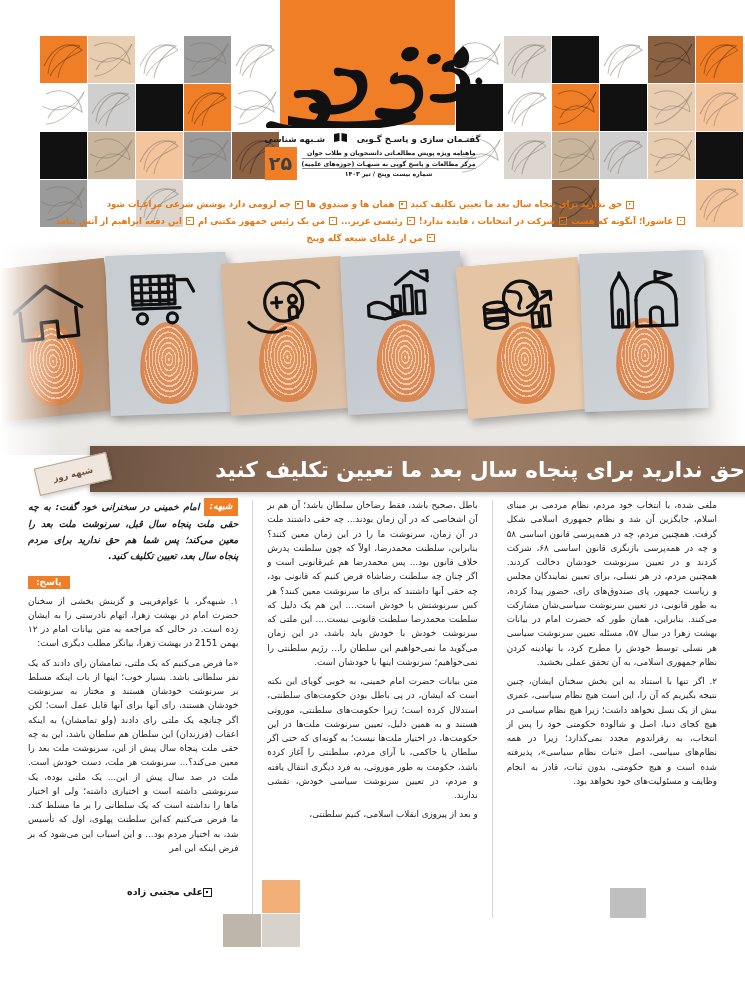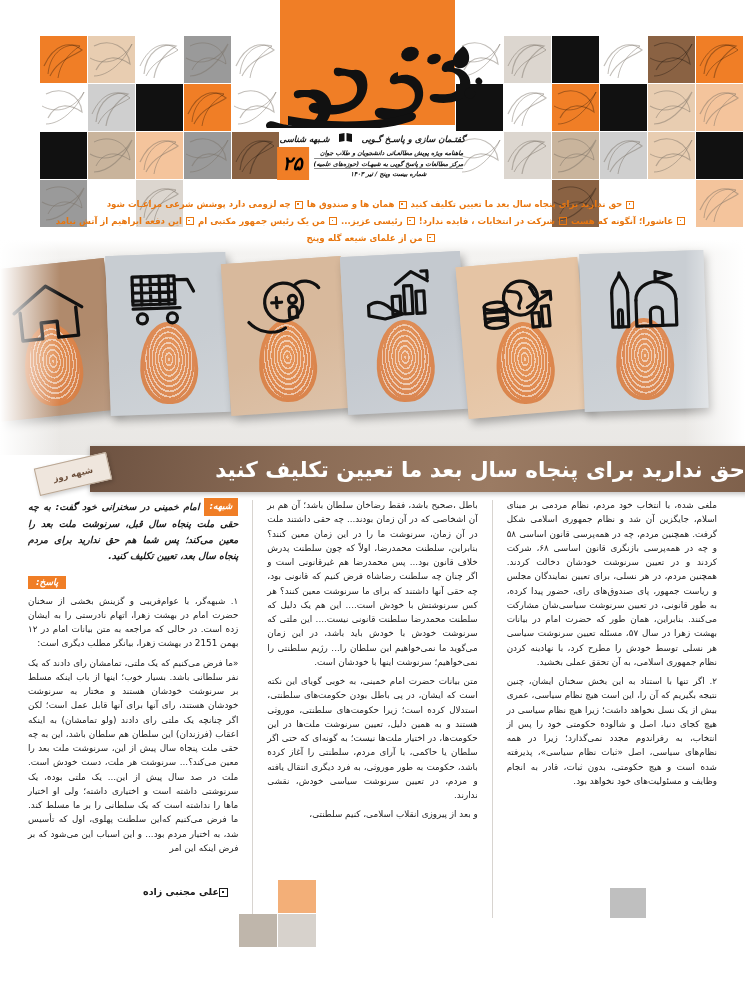--- a/index.html
+++ b/index.html
@@ -5,38 +5,38 @@
 <style>
   html,body{margin:0;padding:0;}
   body{
     width:745px;height:1000px;overflow:hidden;position:relative;
     background:#ffffff;
     font-family:"DejaVu Sans","Liberation Sans",sans-serif;
   }
   .page{position:relative;width:745px;height:1000px;overflow:hidden;background:#fff;}
 
   
-  .header{position:relative;width:745px;height:196px;background:#fff;font-style:italic;}
+  .header{position:relative;width:745px;height:196px;background:#fff;}
   .mosaic{position:absolute;top:0;left:0;width:745px;height:196px;}
   .tile{position:absolute;width:47px;height:47px;overflow:hidden;}
   .tile svg{position:absolute;top:0;left:0;width:100%;height:100%;}
   .bigorange{position:absolute;left:280px;top:0;width:175px;height:125px;background:#F07E26;}
 
   
   .logo-wrap{position:absolute;left:0;right:0;top:28px;text-align:center;z-index:6;pointer-events:none;}
   .logo-svg{display:inline-block;}
 
   .logo-sub{position:absolute;left:0;right:0;top:133px;text-align:center;z-index:7;
      font-size:8.5px;color:#1a1a1a;letter-spacing:.4px;font-weight:bold;}
   .logo-sub .seg{display:inline-block;margin:0 6px;vertical-align:middle;}
   .bookicon{display:inline-block;width:13px;height:9px;vertical-align:middle;position:relative;top:-1px;}
 
   .issuebox{position:absolute;left:50%;transform:translateX(-50%);top:147px;z-index:7;
       display:flex;flex-direction:row-reverse;align-items:stretch;}
-  .issue-num{background:#F07E26;color:#000000;font-size:19px;font-weight:bold;
+  .issue-num{background:#F07E26;color:#404040;font-size:19px;font-weight:bold;
       width:32px;display:flex;align-items:center;justify-content:center;line-height:1;}
   .issue-lines{border-right:0;padding:1px 5px 1px 5px;text-align:right;display:flex;
       flex-direction:column;justify-content:center;}
   .issue-lines div{font-size:6.2px;line-height:1.55;color:#111;font-weight:bold;white-space:nowrap;}
   .issue-lines div:nth-child(1){border-bottom:.5px solid #8a8a8a;}
   .issue-lines div:nth-child(2){border-bottom:.5px solid #8a8a8a;}
   .issue-lines div:nth-child(3){text-align:center;}
 
   
   .teasers{position:absolute;top:196px;left:0;width:745px;text-align:center;z-index:8;}
@@ -81,27 +81,27 @@
   .body-area{position:absolute;top:498px;left:0;width:745px;height:420px;z-index:4;
      display:flex;flex-direction:row;padding:0 28px;box-sizing:border-box;gap:14px;}
   .col{width:222px;text-align:justify;}
   .col p{margin:0 0 5px 0;font-size:8.8px;line-height:1.62;color:#1b1b1b;
      text-align:justify;text-justify:inter-word;}
   .divider-v{width:1px;background:#d8d4d0;margin-top:2px;}
 
   .tagline{display:inline-block;background:#F07E26;color:#fff;font-size:9px;font-weight:bold;
      padding:1px 6px 2px 6px;margin-left:4px;vertical-align:middle;}
   .q-block p{font-weight:bold;font-size:9.4px;line-height:1.68;font-style:italic;}
-  .answer-lbl{display:block;text-align:left;margin:6px 0 5px 0;font-style:italic;}
+  .answer-lbl{display:block;text-align:left;margin:6px 0 5px 0;}
   .answer-lbl span{display:inline-block;background:#F07E26;color:#fff;font-size:9px;
      font-weight:bold;padding:1px 8px 2px 8px;}
 
   
   .byline{position:absolute;left:0;top:880px;width:300px;z-index:6;
-     display:flex;align-items:flex-start;margin-left:16px;}
+     display:flex;align-items:flex-start;}
   .sw-grid{position:relative;width:78px;height:70px;margin-left:6px;}
   .sw{position:absolute;width:38px;height:33px;}
   .sw.a{left:40px;top:0;background:#F3AF78;}
   .sw.b{left:40px;top:34px;background:#D7D2CC;}
   .sw.c{left:1px;top:34px;background:#BFB6AB;}
   .byline-name{font-size:9.5px;color:#1b1b1b;font-weight:bold;margin-top:6px;}
   .byline-sq{display:inline-block;width:7px;height:7px;border:1.2px solid #1b1b1b;
      position:relative;margin-right:4px;vertical-align:middle;}
   .byline-sq:after{content:"";position:absolute;left:1.5px;top:1.5px;width:2px;height:2px;background:#1b1b1b;}
   .gray-block{position:absolute;left:610px;top:888px;width:36px;height:30px;background:#BFBFBF;z-index:5;}

